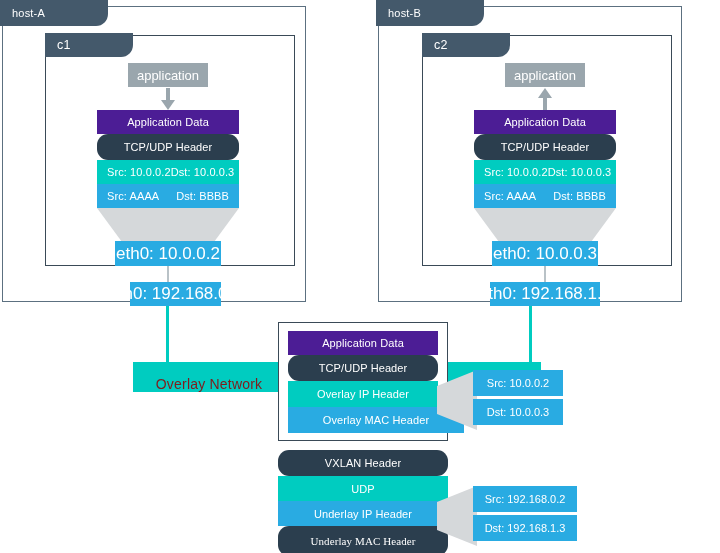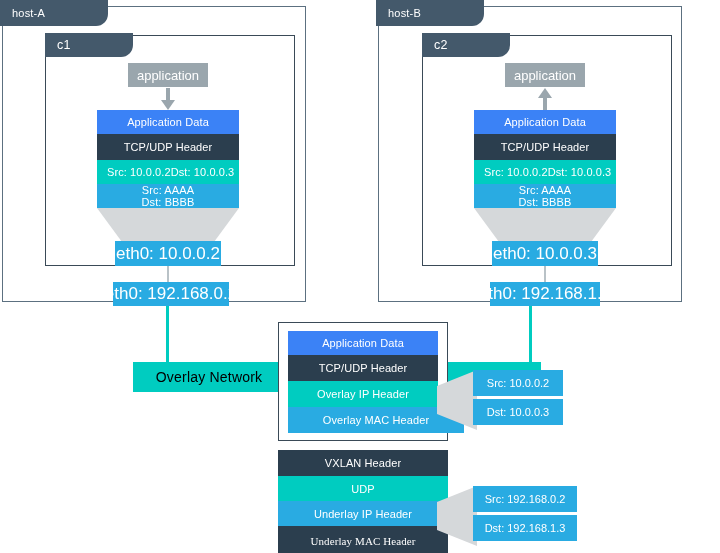--- a/index.html
+++ b/index.html
@@ -40,47 +40,47 @@
   
   .band{
     display:flex;
     align-items:center;
     justify-content:center;
     color:#ffffff;
     font-size:11px;
     letter-spacing:.1px;
     white-space:nowrap;
   }
-  .band.blue  {background:#3b82f6;}
-  .band.navy  {background:#2b3e4e;}
+  .band.blue  {background:#4c1d95;}
+  .band.navy  {background:#2b3e4e;border-radius:11px;}
   .band.teal  {background:#00ccc0;}
-  .band.blue2 {background:#29abe2;flex-direction:column;}
+  .band.blue2 {background:#29abe2;}
 
   .band.split{justify-content:space-between;padding:0 10px;}
   .band.split span{font-size:11px;}
 
   
   .appbox{
     background:#9aa6ad;
     color:#ffffff;
     font-size:13px;
     display:flex;align-items:center;justify-content:center;
   }
   .ethbox{
     background:#29abe2;
     color:#ffffff;
     font-size:17px;
     display:flex;align-items:center;justify-content:center;
     white-space:nowrap;
   }
   .overlay-bar{
     background:#00ccc0;
-    color:#000000;
+    color:#7f1d1d;
     font-size:14px;
-    display:flex;align-items:center;justify-content:center;
+    display:flex;align-items:flex-end;justify-content:center;
     letter-spacing:.2px;
   }
   .teal-stub{background:#00ccc0;}
   .teal-line{background:#00ccc0;}
   .gray-line{background:#b9c2c7;}
 
   
   .chip{
     background:#29abe2;
     color:#ffffff;
@@ -139,21 +139,21 @@
 
   <svg class="abs funnel" style="left:97px;top:208px;" width="142" height="34" viewBox="0 0 142 34">
     <polygon points="0,0 142,0 117,34 25,34" fill="#d5d8da"></polygon>
   </svg>
   <div class="abs ethbox" style="left:115px;top:241px;width:106px;height:25px;">
     <span>eth0: 10.0.0.2</span>
   </div>
 
   <div class="abs gray-line" style="left:167px;top:266px;width:1.5px;height:17px;"></div>
 
-  <div class="abs ethbox" style="left:113px;top:282px;width:116px;height:24px;">
+  <div class="abs ethbox" style="left:130px;top:282px;width:91px;height:24px;">
     <span>eth0: 192.168.0.2</span>
   </div>
 
   <div class="abs teal-line" style="left:166px;top:306px;width:3px;height:58px;"></div>
 
   <div class="abs host-box" style="left:378px;top:6px;width:304px;height:296px;"></div>
   <div class="abs tab" style="left:376px;top:0px;width:108px;height:26px;">
     <span>host-B</span>
   </div>
 

